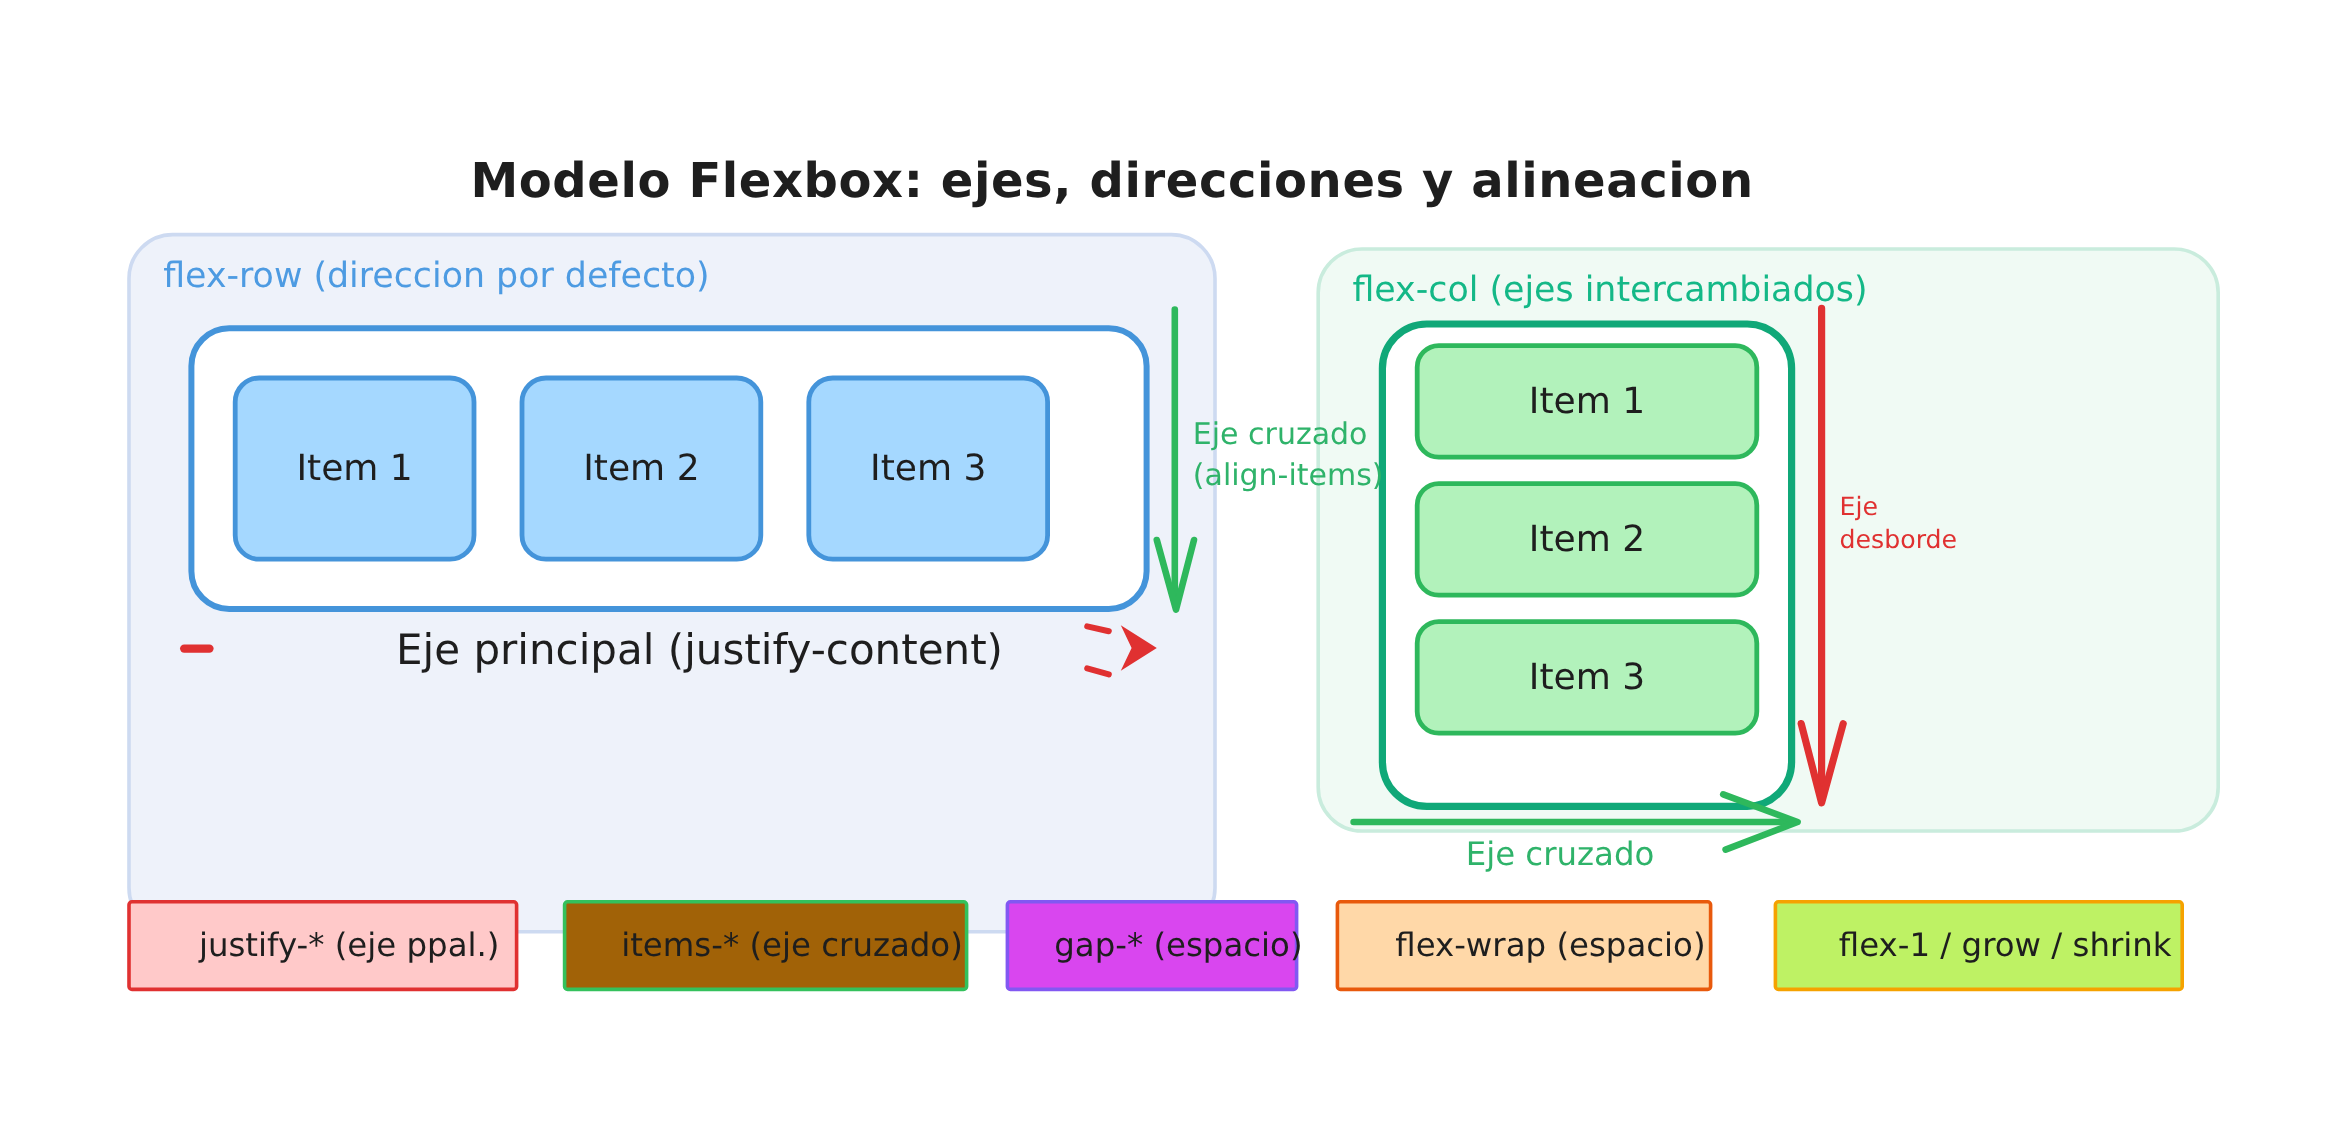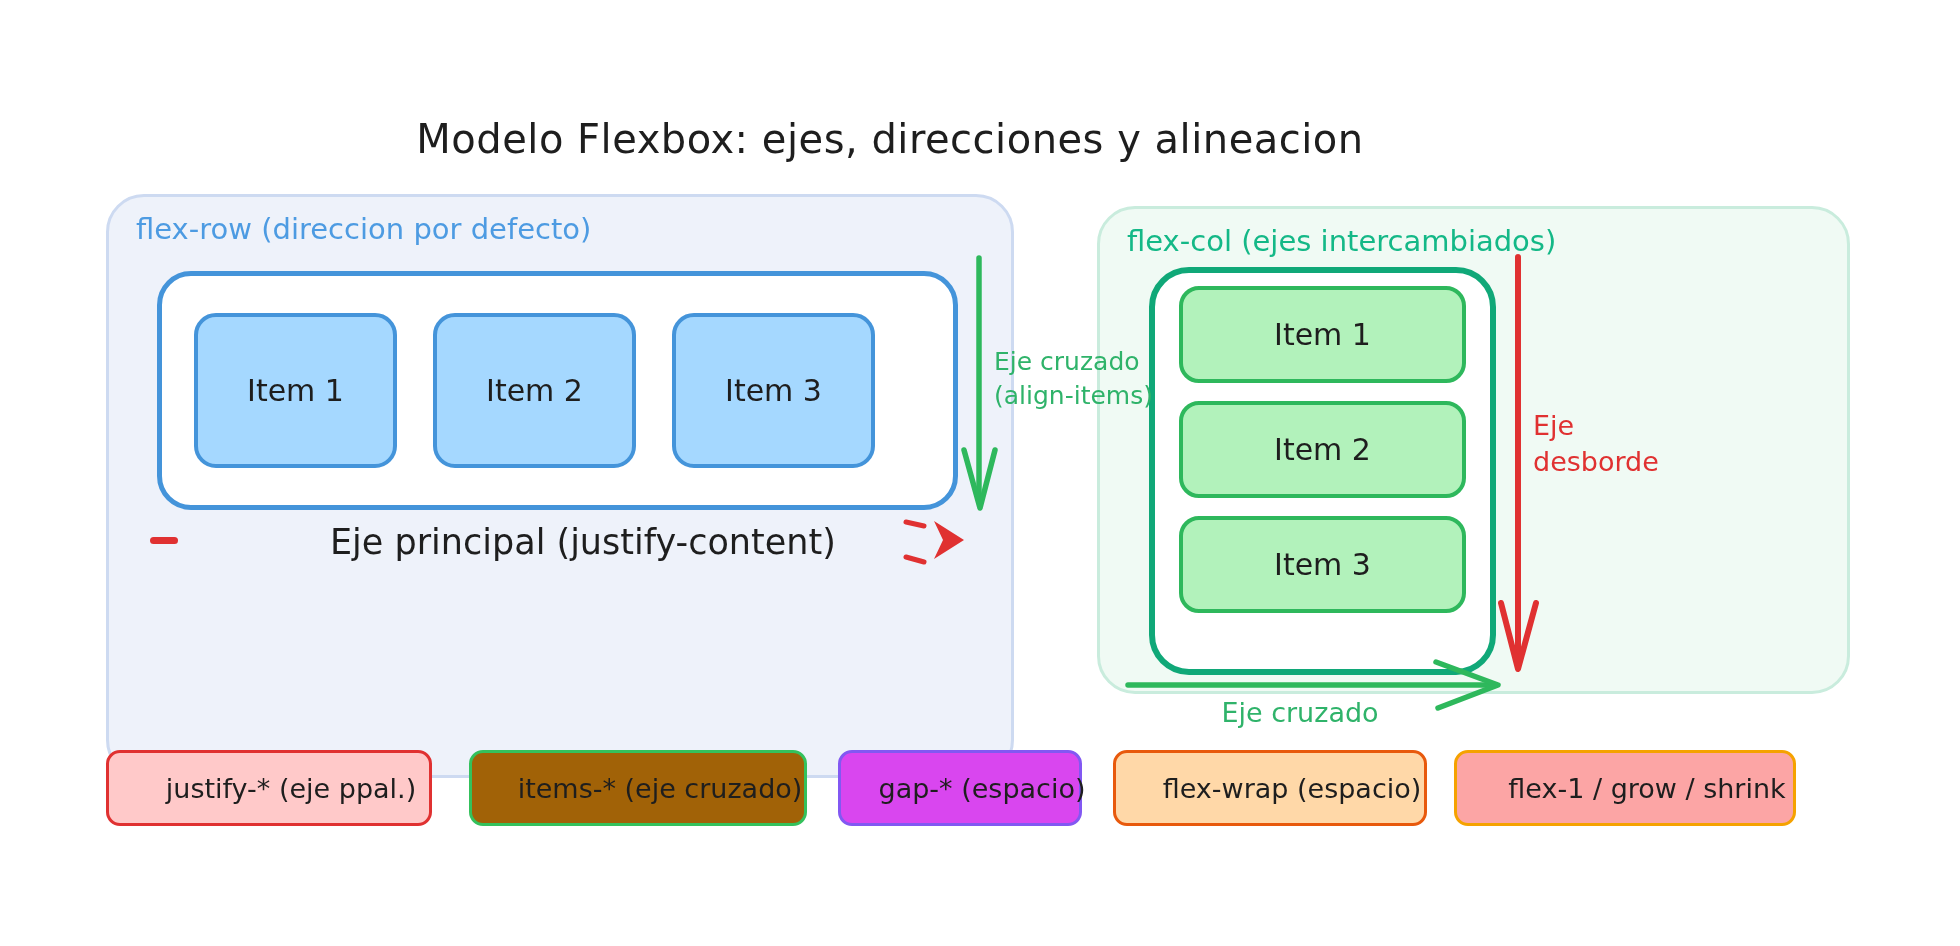--- a/index.html
+++ b/index.html
@@ -9,24 +9,24 @@
     width: 1960px;
     height: 946px;
     background: #ffffff;
     font-family: "DejaVu Sans", sans-serif;
     color: #1e1e1e;
     overflow: hidden;
   }
   .title {
     position: absolute;
     left: 380px; top: 116px; width: 1020px;
-    margin: 0;
+    margin: 12px;
     text-align: center;
     font-size: 40px;
-    font-weight: 400;
+    font-weight: 700;
     letter-spacing: 0.5px;
     white-space: nowrap;
   }
   .panel {
     position: absolute;
     border-style: solid;
     border-width: 3px;
     border-radius: 38px;
   }
   .panel-row { left: 106px; top: 194px; width: 908px; height: 584px; }
@@ -87,35 +87,35 @@
     font-size: 35px;
     white-space: nowrap;
   }
   .red-dash {
     left: 150px; top: 537px;
     width: 28px; height: 7px;
     border-radius: 4px;
   }
   .col-main-label {
     left: 1533px; top: 408px;
-    font-size: 27px;
+    font-size: 21px;
     line-height: 1.35;
     white-space: nowrap;
   }
   .col-cross-label {
     left: 1215px; top: 697px; width: 170px;
     text-align: center;
     font-size: 27px;
     white-space: nowrap;
   }
   .pill {
     position: absolute;
     top: 750px; height: 76px;
     border: 3.5px solid;
-    border-radius: 14px;
+    border-radius: 4px;
     display: flex; align-items: center; justify-content: center;
     font-size: 27px;
     white-space: nowrap;
     padding-left: 44px;
   }
   .pill-1 { left: 106px;  width: 326px; }
   .pill-2 { left: 469px;  width: 338px; }
   .pill-3 { left: 838px;  width: 244px; }
   .pill-4 { left: 1113px; width: 314px; }
   .pill-5 { left: 1454px; width: 342px; }
@@ -175,15 +175,15 @@
   <svg class="arrow" style="left:1120px; top:655px;" width="392" height="60" viewBox="0 0 392 60" fill="none" stroke-linecap="round" stroke-linejoin="round">
     <path d="M8 30 L370 30" stroke-width="5.5" style="stroke: rgb(46, 184, 92);"></path>
     <path d="M316 7 L378 30 L318 53" stroke-width="5.5" style="stroke: rgb(46, 184, 92);"></path>
   </svg>
   <div class="abs col-cross-label" style="color: rgb(47, 179, 106);">Eje cruzado</div>
 
   <div class="pill pill-1" style="background: rgb(255, 201, 201); border-color: rgb(224, 49, 49);">justify-* (eje ppal.)</div>
   <div class="pill pill-2" style="background: #a16207; border-color: rgb(52, 193, 92);">items-* (eje cruzado)</div>
   <div class="pill pill-3" style="background: #d946ef; border-color: rgb(130, 88, 242);">gap-* (espacio)</div>
   <div class="pill pill-4" style="background: rgb(255, 216, 168); border-color: rgb(232, 89, 12);">flex-wrap (espacio)</div>
-  <div class="pill pill-5" style="background: #fca5a5; border-color: rgb(245, 162, 0);">flex-1 / grow / shrink</div>
+  <div class="pill pill-5" style="background: #bef264; border-color: rgb(245, 162, 0); margin-left: 24px;">flex-1 / grow / shrink</div>
 
 </div>
 
 </body></html>

